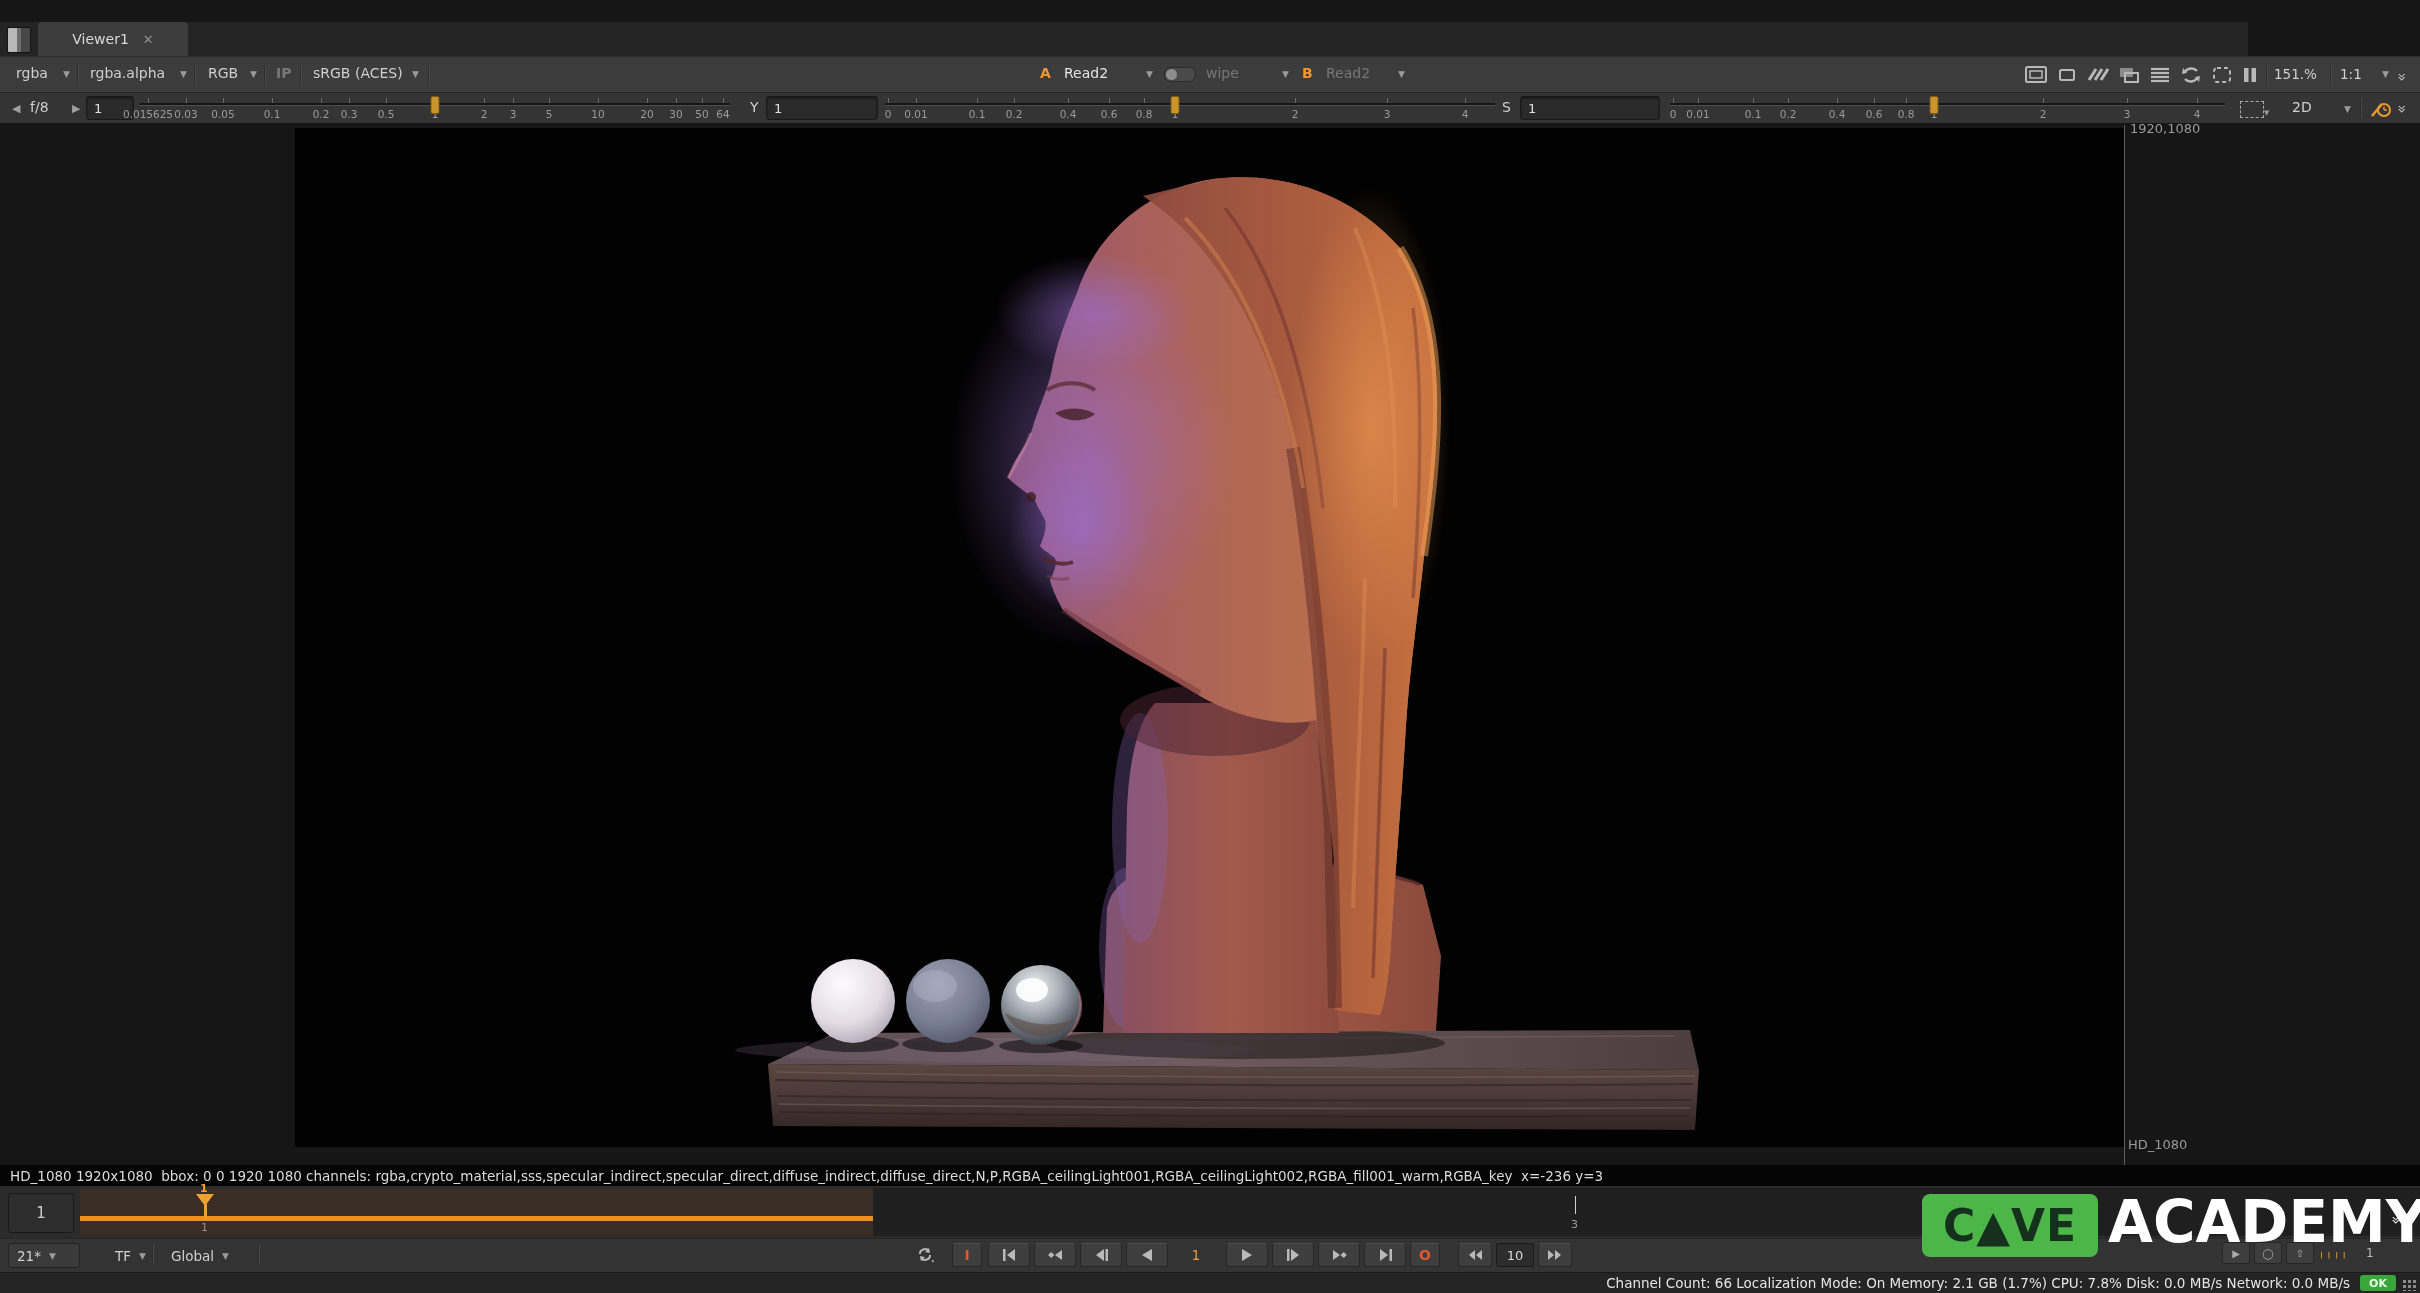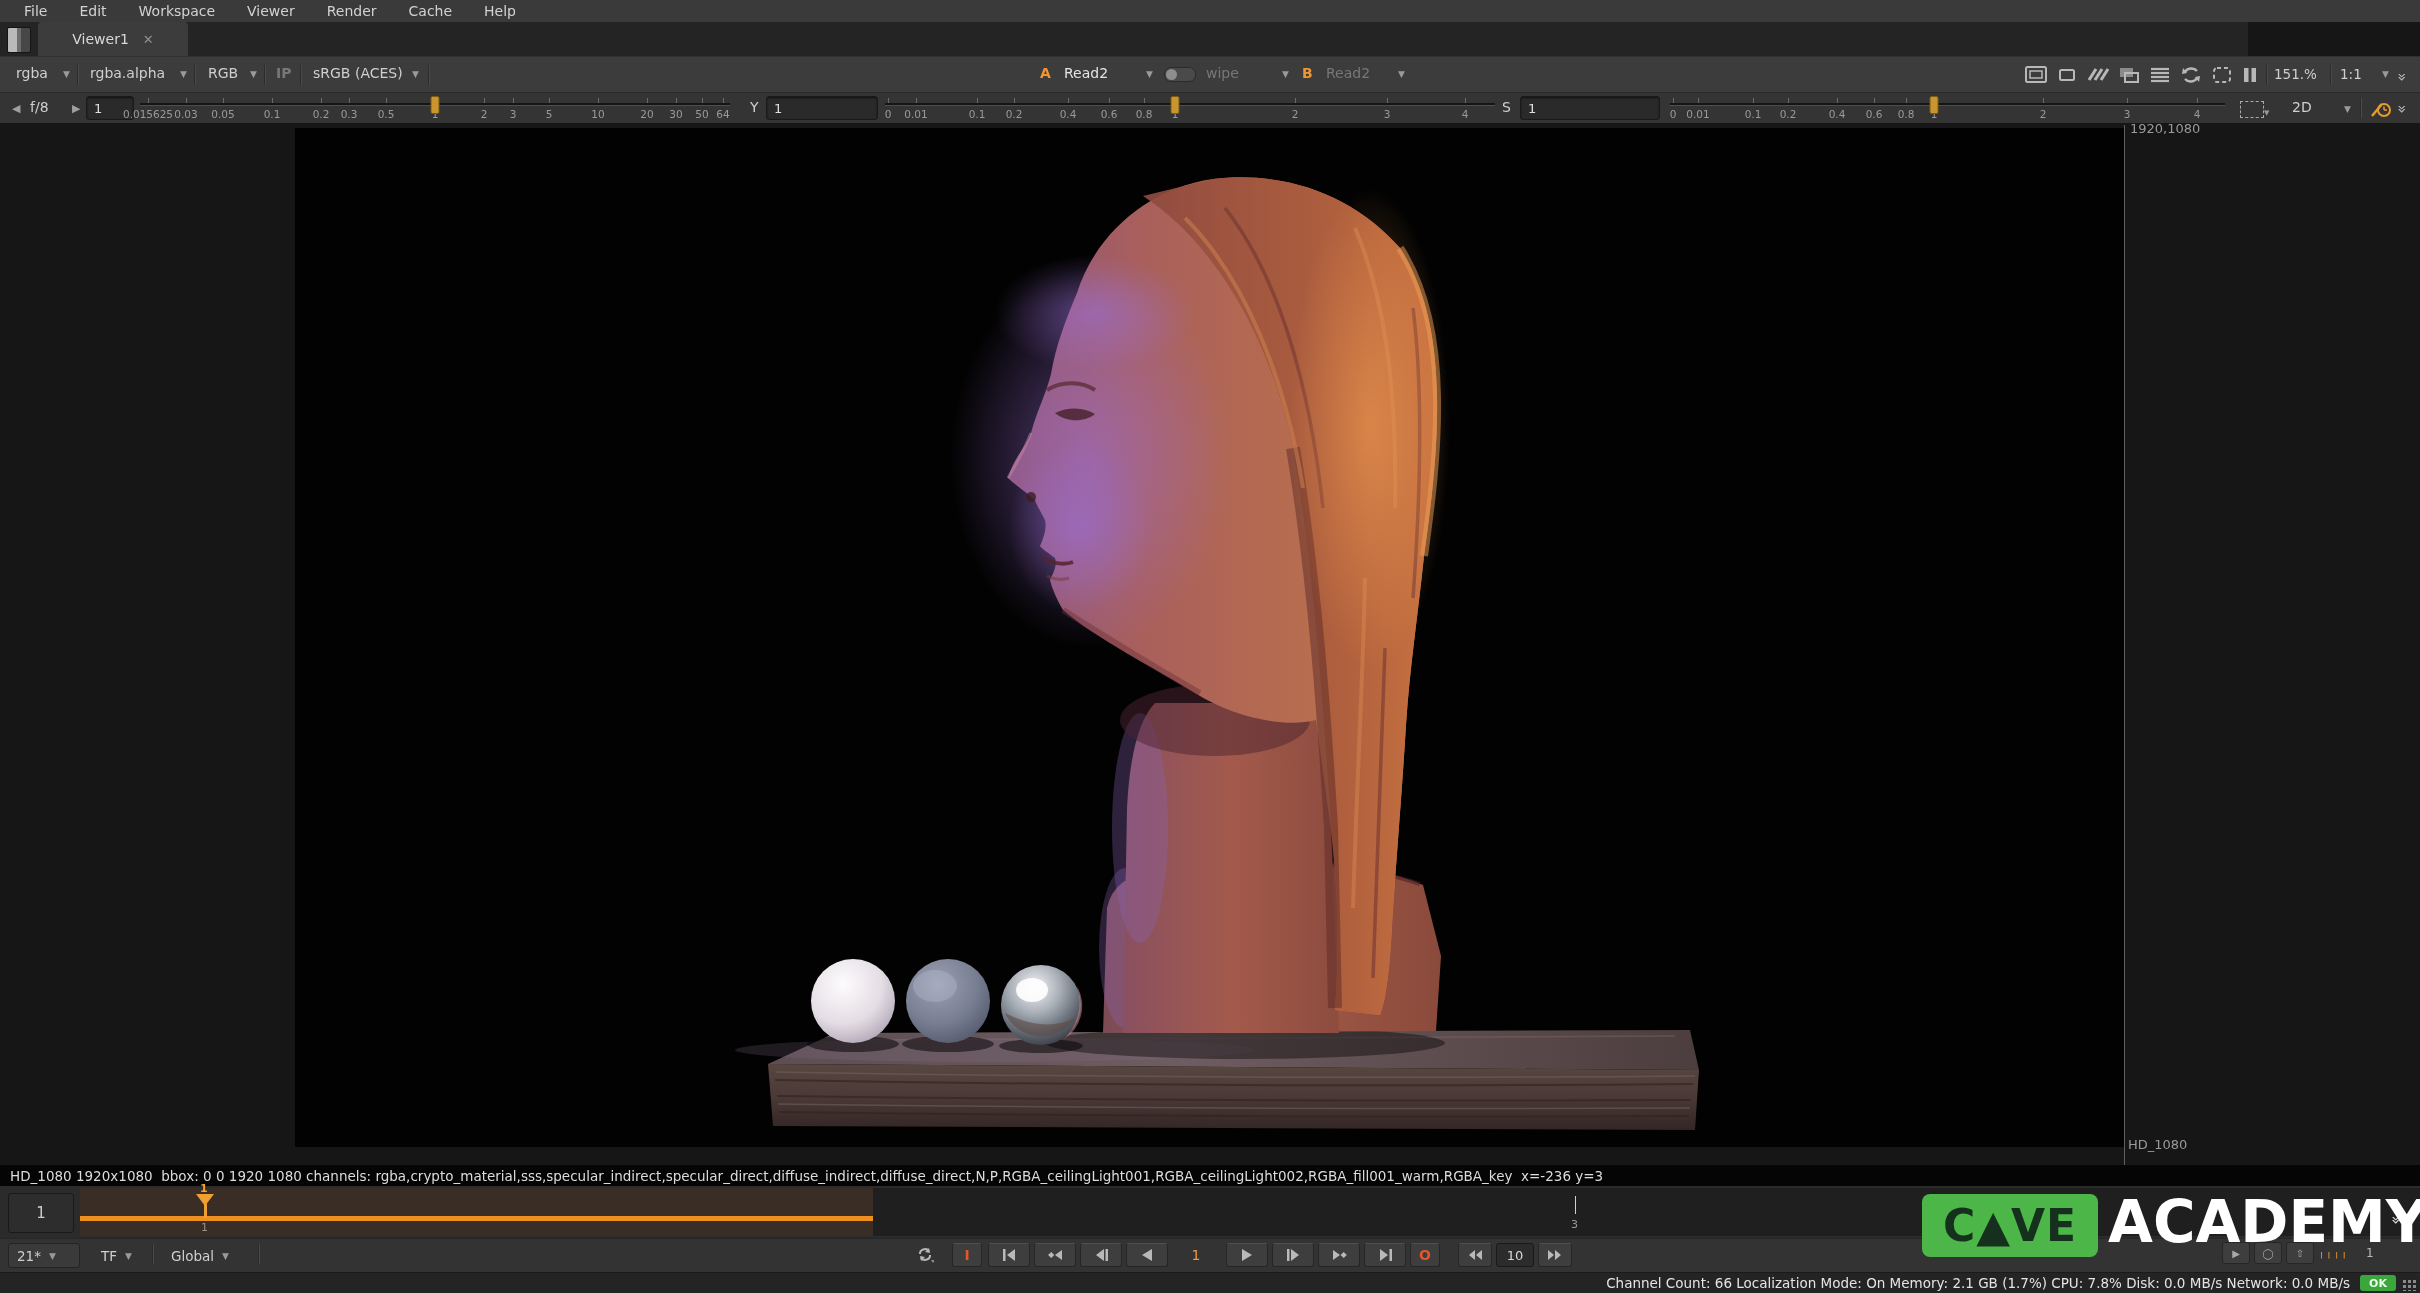--- a/index.html
+++ b/index.html
@@ -70,29 +70,20 @@
   .cavebox{position:absolute;left:4px;top:2px;width:176px;height:63px;background:#4cb748;border-radius:8px;display:flex;align-items:center;justify-content:center;}
   .cavetext{font-size:44px;font-weight:900;color:#15301c;letter-spacing:1px;font-family:"DejaVu Sans",sans-serif;}
   .acadtext{position:absolute;left:190px;top:-4px;font-size:58px;font-weight:800;color:#ffffff;letter-spacing:0px;font-family:"DejaVu Sans",sans-serif;}
   .hidicon{position:absolute;width:26px;height:20px;background:#3e3e3e;border:1px solid #262626;border-radius:3px;display:flex;align-items:center;justify-content:center;font-size:10px;color:#aaaaaa;z-index:40;}
 </style>
 </head>
 <body>
 
 <div id="app">
 
-  <div class="menubar">
-      <span class="menu-item">File</span>
-      <span class="menu-item">Edit</span>
-      <span class="menu-item">Workspace</span>
-      <span class="menu-item">Viewer</span>
-      <span class="menu-item">Render</span>
-      <span class="menu-item">Cache</span>
-      <span class="menu-item">Help</span>
-    </div>
 
   <div class="tabbar">
     <span class="pane-icon"></span>
     <div class="tab">
       <span>Viewer1</span>
       <span class="close">✕</span>
     </div>
   </div>
 
   <div class="toolbar">
@@ -442,21 +433,21 @@
       <div class="cursorline"></div>
       <span class="cursorlabel">3</span>
     </div>
   </div>
 
   <div class="controlsrow">
     <div class="ddbtn" style="left:8px;width:72px;">
       <span>21*</span>
         <span class="dd">▼</span>
     </div>
-    <div class="ddbtn" style="left:92px;width:54px;background:transparent;border-color:transparent;">
+    <div class="ddbtn" style="left:106px;width:54px;background:transparent;border-color:transparent;">
       <span>TF</span>
         <span class="dd">▼</span>
     </div>
     <span class="sep" style="left:152px;top:5px;"></span>
     <div class="ddbtn" style="left:162px;width:90px;background:transparent;border-color:transparent;">
       <span>Global</span>
         <span class="dd">▼</span>
     </div>
     <span class="sep" style="left:258px;top:5px;"></span>
     <span id="transport"><div class="tplain" style="left: 905px; width: 40px;">

